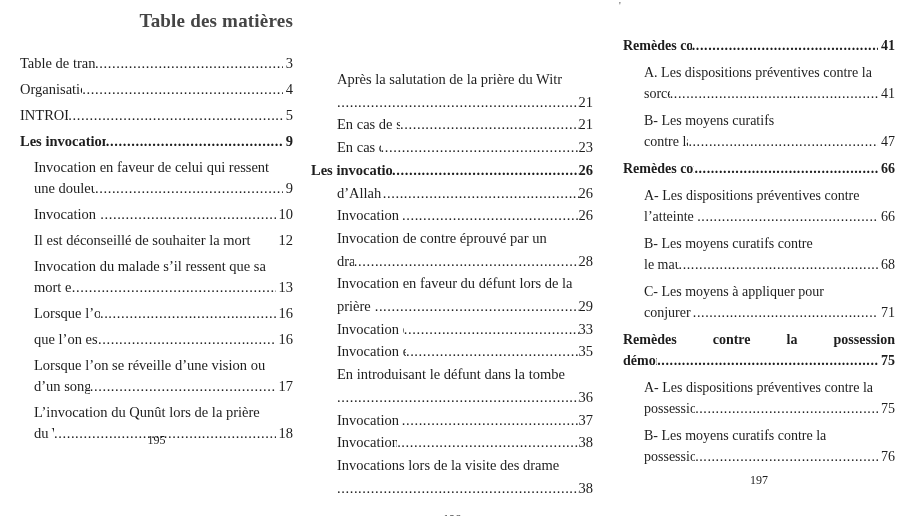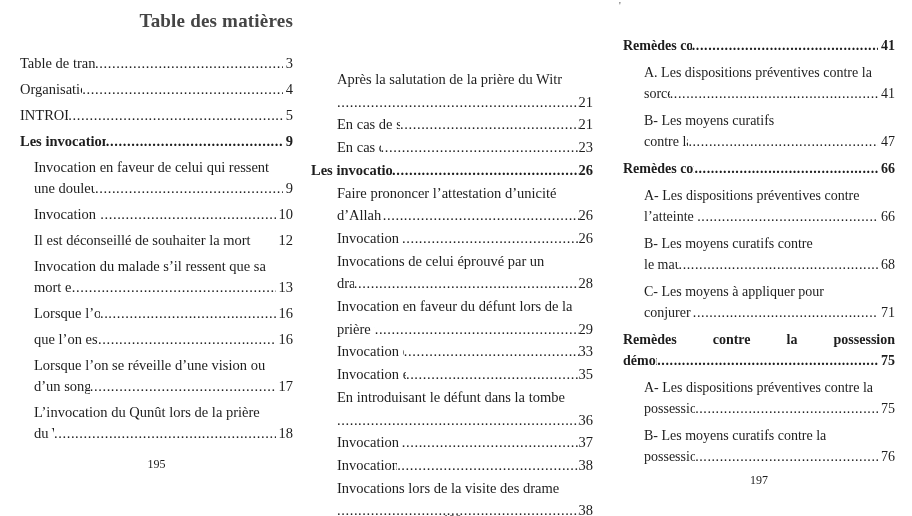--- a/index.html
+++ b/index.html
@@ -55,21 +55,21 @@
     text-align-last: justify;
   }
 
   .pagenum {
     position: absolute;
     left: 0; right: 0;
     text-align: center;
     font-size: 12px;
     line-height: 14px;
   }
-  .col1 .pagenum { top: 449px; text-align: center; }
+  .col1 .pagenum { top: 425px; text-align: center; }
   .col2 .pagenum { top: 444px; }
   .col3 .pagenum { top: 438px; }
 
   .stray {
     position: absolute;
     left: 619px;
     top: 0px;
     font-size: 10px;
     color: #3a3a3a;
   }
@@ -212,38 +212,35 @@
         </div>
         <div class="toc-entry bold">
           <div class="toc-line">
             <span class="label">Les invocations relatives à la mort</span>
             <span class="dots"></span>
             <span class="num">26</span>
           </div>
         </div>
         <div class="toc-entry sub">
           <div class="toc-line">
-            <span class="label">Faire prononcer l’attestation d’unicité</span>
-          </div>
-          <div class="toc-line">
             <span class="label">d’Allah au mourant</span>
             <span class="dots"></span>
             <span class="num">26</span>
           </div>
         </div>
         <div class="toc-entry sub">
           <div class="toc-line">
             <span class="label">Invocation en faveur du défunt</span>
             <span class="dots"></span>
             <span class="num">26</span>
           </div>
         </div>
         <div class="toc-entry sub">
           <div class="toc-line">
-            <span class="label">Invocations de celui éprouvé par un</span>
+            <span class="label">Invocation de contre éprouvé par un</span>
           </div>
           <div class="toc-line">
             <span class="label">drame</span>
             <span class="dots"></span>
             <span class="num">28</span>
           </div>
         </div>
         <div class="toc-entry sub">
           <div class="toc-line">
             <span class="label">Invocation en faveur du défunt lors de la</span>

